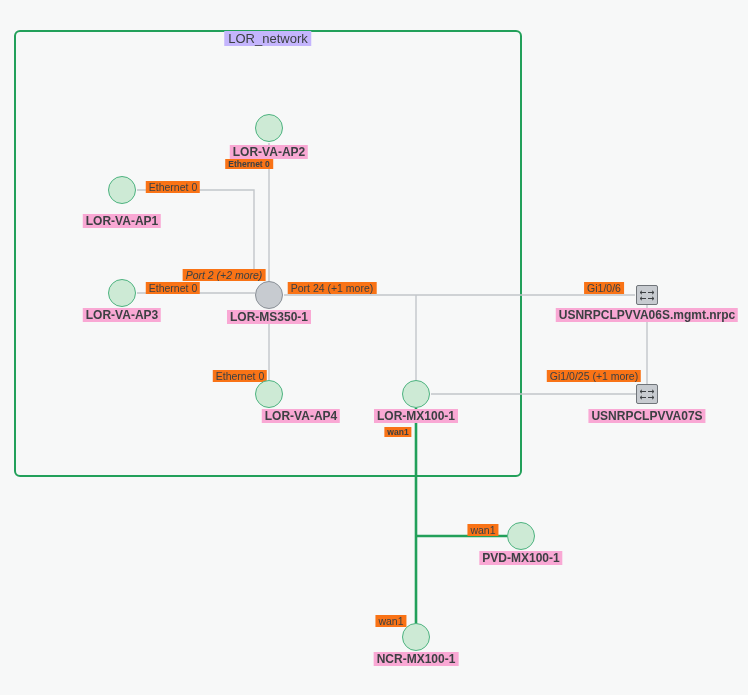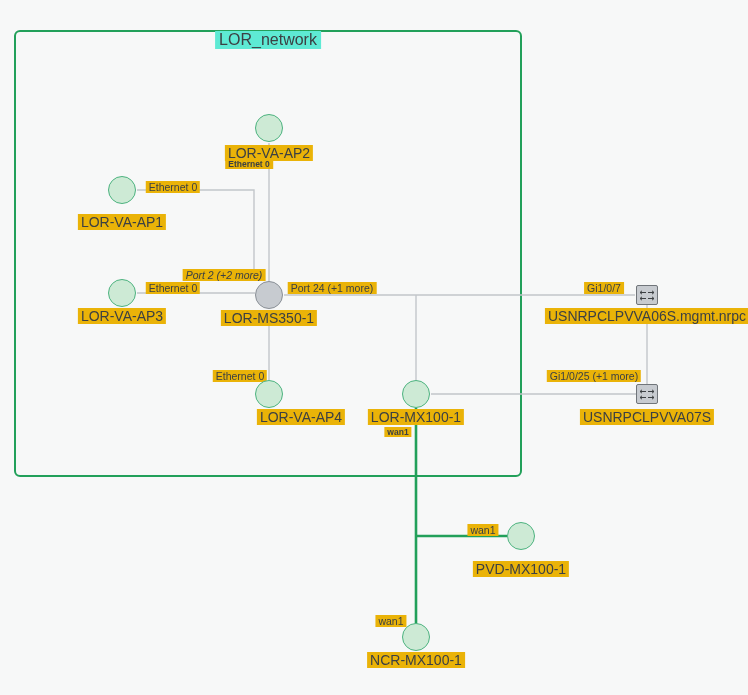--- a/index.html
+++ b/index.html
@@ -25,56 +25,57 @@
   }
   .group-box {
     position: absolute;
     border: 2px solid #22a05a;
     border-radius: 6px;
     box-sizing: border-box;
     background: transparent;
   }
   .group-title {
     position: absolute;
-    font-size: 16px;
+    font-size: 13px;
     color: #3c4043;
-    background: #5eead4;
+    background: #c4b5fd;
     padding: 0 4px;
     white-space: nowrap;
     transform: translateX(-50%);
   }
   .node-circle {
     position: absolute;
     width: 28px;
     height: 28px;
     border-radius: 50%;
     box-sizing: border-box;
     background: #cdead5;
     border: 1.6px solid #4db380;
     transform: translate(-50%, -50%);
   }
   .node-circle.gray {
     background: #c7cbd0;
     border: 1.6px solid #8a9097;
   }
   .node-label {
     position: absolute;
-    font-size: 14px;
+    font-size: 12px;
     color: #3c4043;
     white-space: nowrap;
-    background: #eab308;
+    background: #f9a8d4;
     padding: 0 3px;
     transform: translateX(-50%);
+    font-weight: bold;
   }
   .edge-label {
     position: absolute;
     font-size: 10.5px;
     color: #3c4043;
     white-space: nowrap;
-    background: #eab308;
+    background: #f97316;
     padding: 0 3px;
     transform: translateX(-50%);
   }
   .edge-label.small {
     font-size: 8.5px;
     font-weight: bold;
     color: #3c4043;
   }
   .edge-label.ghost {
     color: #b9bdc2;
@@ -121,21 +122,21 @@
     </svg>
 
   <div id="edge-label-layer">
       <div class="edge-label small" style="left: 249px; top: 159px;">Ethernet 0</div>
       <div class="edge-label" style="left: 173px; top: 181px;">Ethernet 0</div>
       <div class="edge-label" style="left: 173px; top: 282px;">Ethernet 0</div>
       <div class="edge-label" style="left: 224px; top: 269px; font-style: italic;">Port 2 (+2 more)</div>
       <div class="edge-label" style="left: 332px; top: 282px;">Port 24 (+1 more)</div>
       <div class="edge-label ghost" style="left: 269px; top: 312px;">Port 5</div>
       <div class="edge-label" style="left: 240px; top: 370px;">Ethernet 0</div>
-      <div class="edge-label" style="left: 604px; top: 282px;">Gi1/0/7</div>
+      <div class="edge-label" style="left: 604px; top: 282px;">Gi1/0/6</div>
       <div class="edge-label ghost" style="left: 655px; top: 310px;">Gi1/0/25</div>
       <div class="edge-label" style="left: 594px; top: 370px;">Gi1/0/25 (+1 more)</div>
       <div class="edge-label small" style="left: 398px; top: 427px;">wan1</div>
       <div class="edge-label" style="left: 483px; top: 524px;">wan1</div>
       <div class="edge-label" style="left: 391px; top: 615px;">wan1</div>
     </div>
 
   <div id="node-layer">
       <div class="node-circle z2" style="left: 269px; top: 128px;"></div>
       <div class="node-label z3" style="left: 269px; top: 145px;">LOR-VA-AP2</div>
@@ -173,18 +174,18 @@
             <polyline points="14,2.8 16,4.5 14,6.2"></polyline>
             <line x1="2" y1="10.5" x2="8" y2="10.5"></line>
             <polyline points="4,8.8 2,10.5 4,12.2"></polyline>
             <line x1="10" y1="10.5" x2="16" y2="10.5"></line>
             <polyline points="14,8.8 16,10.5 14,12.2"></polyline>
           </g>
         </svg>
       </div>
       <div class="node-label z3" style="left: 647px; top: 409px;">USNRPCLPVVA07S</div>
       <div class="node-circle z2" style="left: 521px; top: 536px;"></div>
-      <div class="node-label z3" style="left: 521px; top: 551px; margin-top: 10px;">PVD-MX100-1</div>
+      <div class="node-label z3" style="left: 521px; top: 551px;">PVD-MX100-1</div>
       <div class="node-circle z2" style="left: 416px; top: 637px;"></div>
       <div class="node-label z3" style="left: 416px; top: 652px;">NCR-MX100-1</div>
     </div>
 
 </div>
 
 </body></html>

